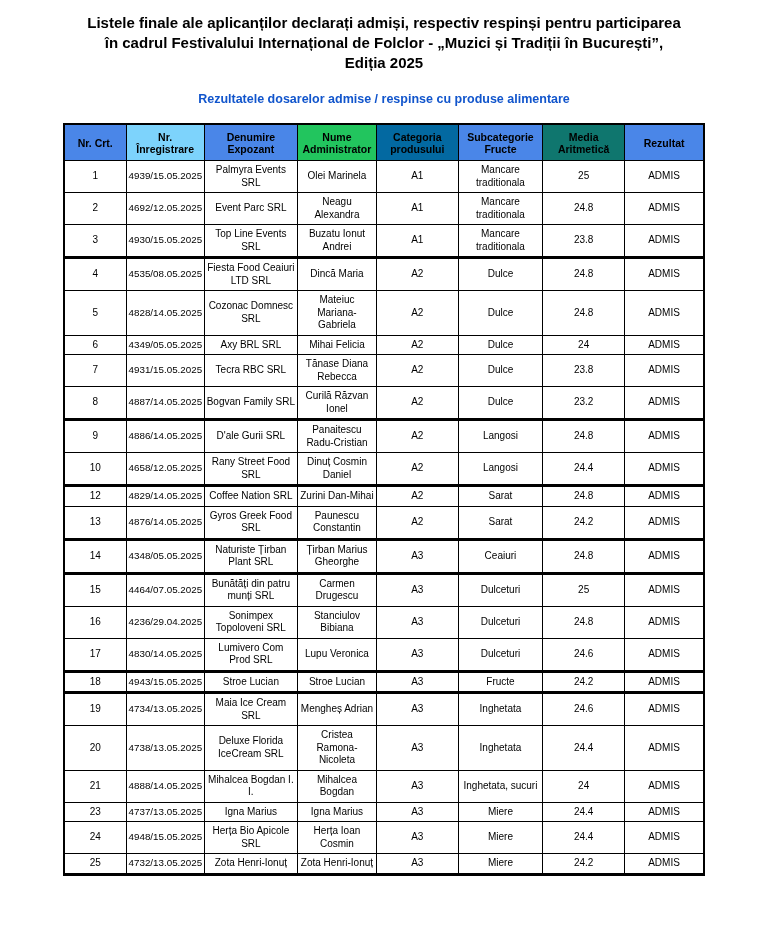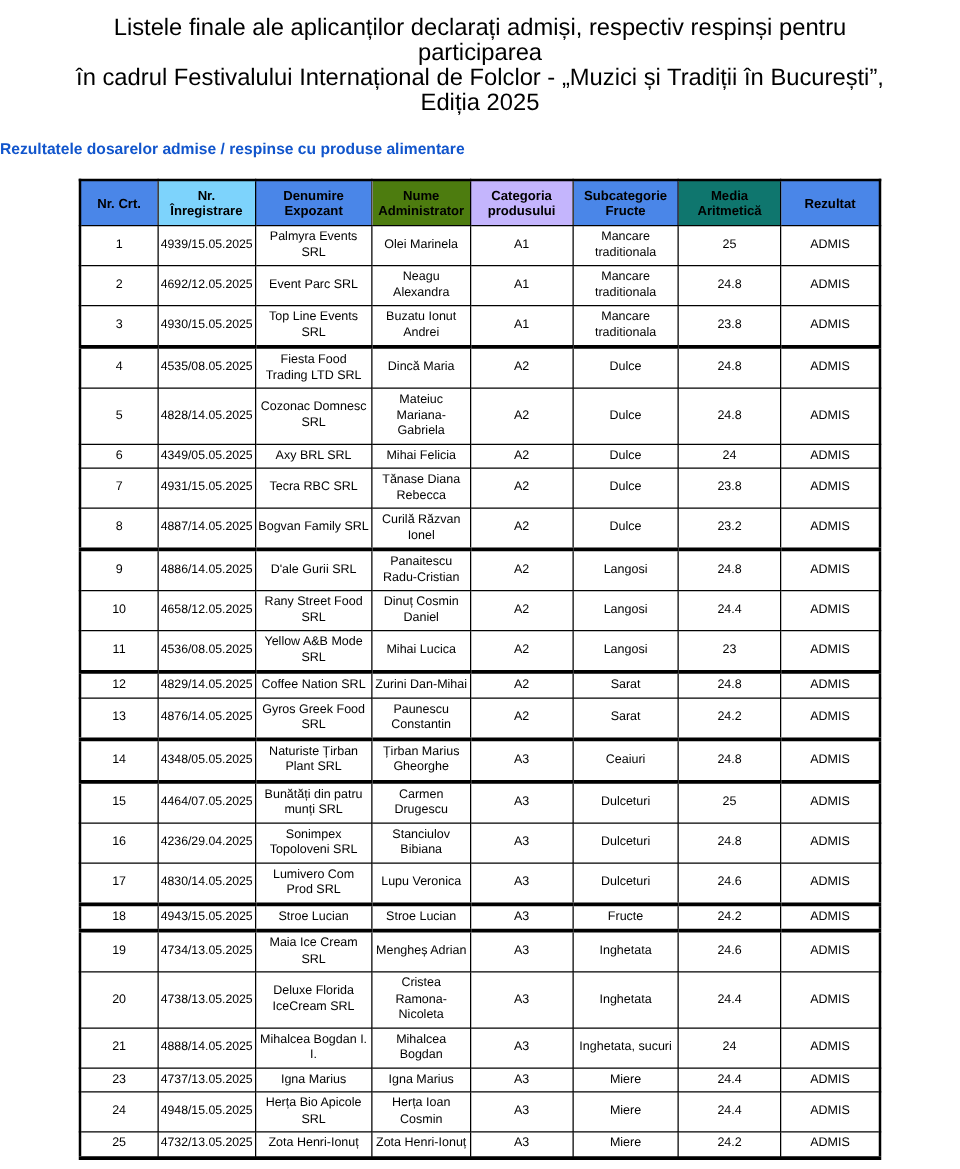--- a/index.html
+++ b/index.html
@@ -12,30 +12,31 @@
   }
   .page {
     width: 768px;
     height: 935px;
     box-sizing: border-box;
     padding-top: 13px;
     overflow: hidden;
   }
   .doc-title {
     margin: 0 56px;
-    font-size: 19px;
-    font-weight: normal;
+    font-size: 15px;
+    font-weight: bold;
     text-align: center;
     line-height: 20px;
   }
   .doc-title span { display: block; }
   .doc-subtitle {
     margin-top: 19px;
     font-size: 12.5px;
     font-weight: bold;
+    text-align: center;
   }
   table.results {
     width: 642px;
     margin: 17px auto 0 auto;
     border-collapse: collapse;
     table-layout: fixed;
     border: 2px solid #000;
     border-bottom: 3px solid #000;
   }
   table.results th,
@@ -92,22 +93,22 @@
       <col class="c-cat">
         <col class="c-sub">
         <col class="c-med">
         <col class="c-rez">
     </colgroup>
     <thead>
       <tr>
         <th style="background: rgb(74, 134, 232);">Nr. Crt.</th>
         <th style="background: #7dd3fc;">Nr. Înregistrare</th>
         <th style="background: rgb(74, 134, 232);">Denumire Expozant</th>
-        <th style="background: #4d7c0f; margin-left: 29px;">Nume Administrator</th>
-        <th style="background: #c4b5fd;">Categoria produsului</th>
+        <th style="background: #22c55e; margin-left: 29px;">Nume Administrator</th>
+        <th style="background: #0369a1;">Categoria produsului</th>
         <th style="background: rgb(74, 134, 232);">Subcategorie Fructe</th>
         <th style="background: #0f766e;">Media Aritmetică</th>
         <th style="background: rgb(74, 134, 232);">Rezultat</th>
       </tr>
     </thead>
     <tbody id="table-body">
         <tr>
           <td class="cell-nr">1</td>
           <td class="cell-inregistrare">4939/15.05.2025</td>
           <td class="cell-expozant">Palmyra Events SRL</td>
@@ -133,21 +134,21 @@
           <td class="cell-expozant">Top Line Events SRL</td>
           <td class="cell-administrator">Buzatu Ionut Andrei</td>
           <td class="cell-categoria">A1</td>
           <td class="cell-subcategorie">Mancare traditionala</td>
           <td class="cell-media">23.8</td>
           <td class="cell-rezultat">ADMIS</td>
         </tr>
         <tr class="group-start">
           <td class="cell-nr">4</td>
           <td class="cell-inregistrare">4535/08.05.2025</td>
-          <td class="cell-expozant">Fiesta Food Trading LTD SRL</td>
+          <td class="cell-expozant">Fiesta Food Ceaiuri LTD SRL</td>
           <td class="cell-administrator">Dincă Maria</td>
           <td class="cell-categoria">A2</td>
           <td class="cell-subcategorie">Dulce</td>
           <td class="cell-media">24.8</td>
           <td class="cell-rezultat">ADMIS</td>
         </tr>
         <tr>
           <td class="cell-nr">5</td>
           <td class="cell-inregistrare">4828/14.05.2025</td>
           <td class="cell-expozant">Cozonac Domnesc SRL</td>
@@ -200,30 +201,20 @@
         <tr>
           <td class="cell-nr">10</td>
           <td class="cell-inregistrare">4658/12.05.2025</td>
           <td class="cell-expozant">Rany Street Food SRL</td>
           <td class="cell-administrator">Dinuț Cosmin Daniel</td>
           <td class="cell-categoria">A2</td>
           <td class="cell-subcategorie">Langosi</td>
           <td class="cell-media">24.4</td>
           <td class="cell-rezultat">ADMIS</td>
         </tr>
-        <tr>
-          <td class="cell-nr">11</td>
-          <td class="cell-inregistrare">4536/08.05.2025</td>
-          <td class="cell-expozant">Yellow A&amp;B Mode SRL</td>
-          <td class="cell-administrator">Mihai Lucica</td>
-          <td class="cell-categoria">A2</td>
-          <td class="cell-subcategorie">Langosi</td>
-          <td class="cell-media">23</td>
-          <td class="cell-rezultat">ADMIS</td>
-        </tr>
         <tr class="group-start">
           <td class="cell-nr">12</td>
           <td class="cell-inregistrare">4829/14.05.2025</td>
           <td class="cell-expozant">Coffee Nation SRL</td>
           <td class="cell-administrator">Zurini Dan-Mihai</td>
           <td class="cell-categoria">A2</td>
           <td class="cell-subcategorie">Sarat</td>
           <td class="cell-media">24.8</td>
           <td class="cell-rezultat">ADMIS</td>
         </tr>

